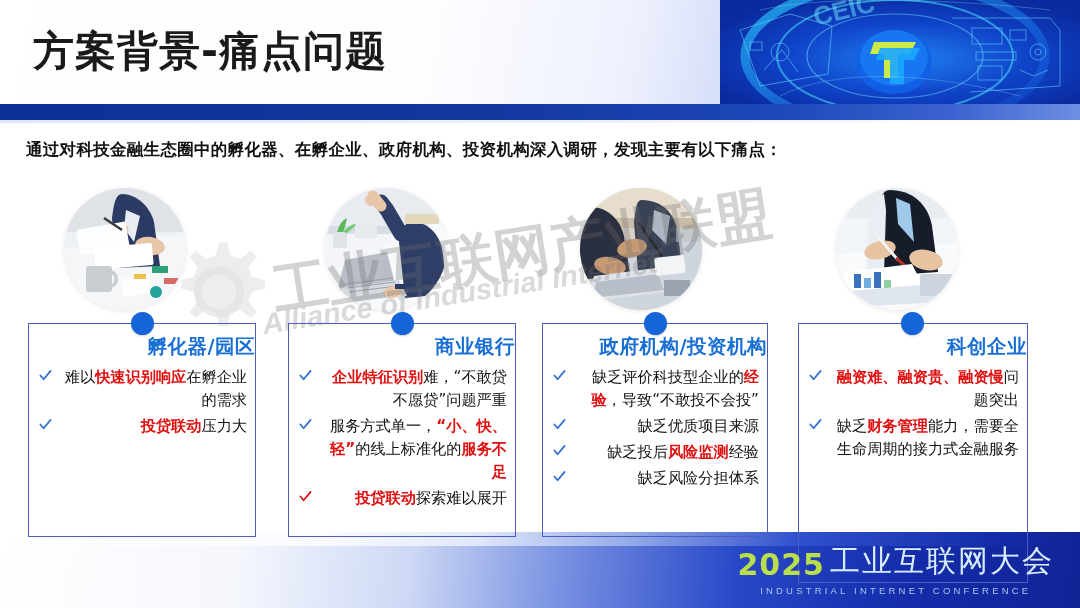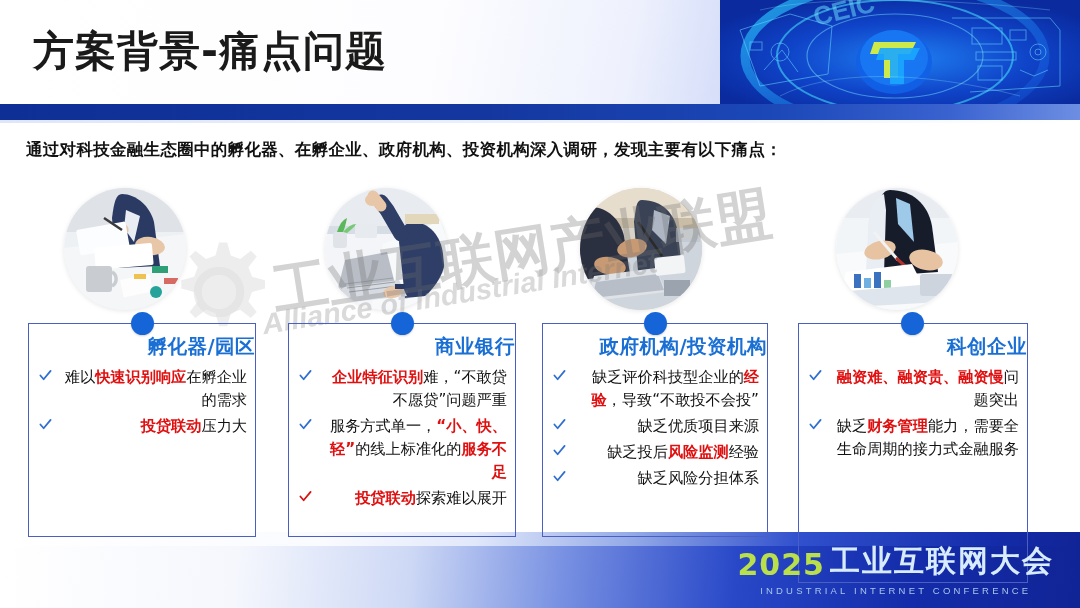--- a/index.html
+++ b/index.html
@@ -133,21 +133,21 @@
   }
   .foot-logo {
     position:absolute; right:26px; bottom:12px; text-align:left; z-index:5;
   }
   .fl-main { display:flex; align-items:flex-end; }
   .fl-year {
     font-size:30px; font-weight:700; color:#b9e04a; letter-spacing:1px;
     font-family:"DejaVu Sans","Liberation Sans",sans-serif;
   }
   .fl-cn {
-    font-size:30px; font-weight:700; color:#d8ecff; letter-spacing:2px;
+    font-size:30px; font-weight:400; color:#d8ecff; letter-spacing:2px;
     margin-left:5px;
     font-family:"DejaVu Sans","Liberation Sans",sans-serif;
   }
   .fl-en {
     font-size:9.5px; letter-spacing:3.2px; color:#a8c6ef; margin-top:3px;
     text-align:center; font-weight:500;
   }
 </style>
 </head>
 <body>

